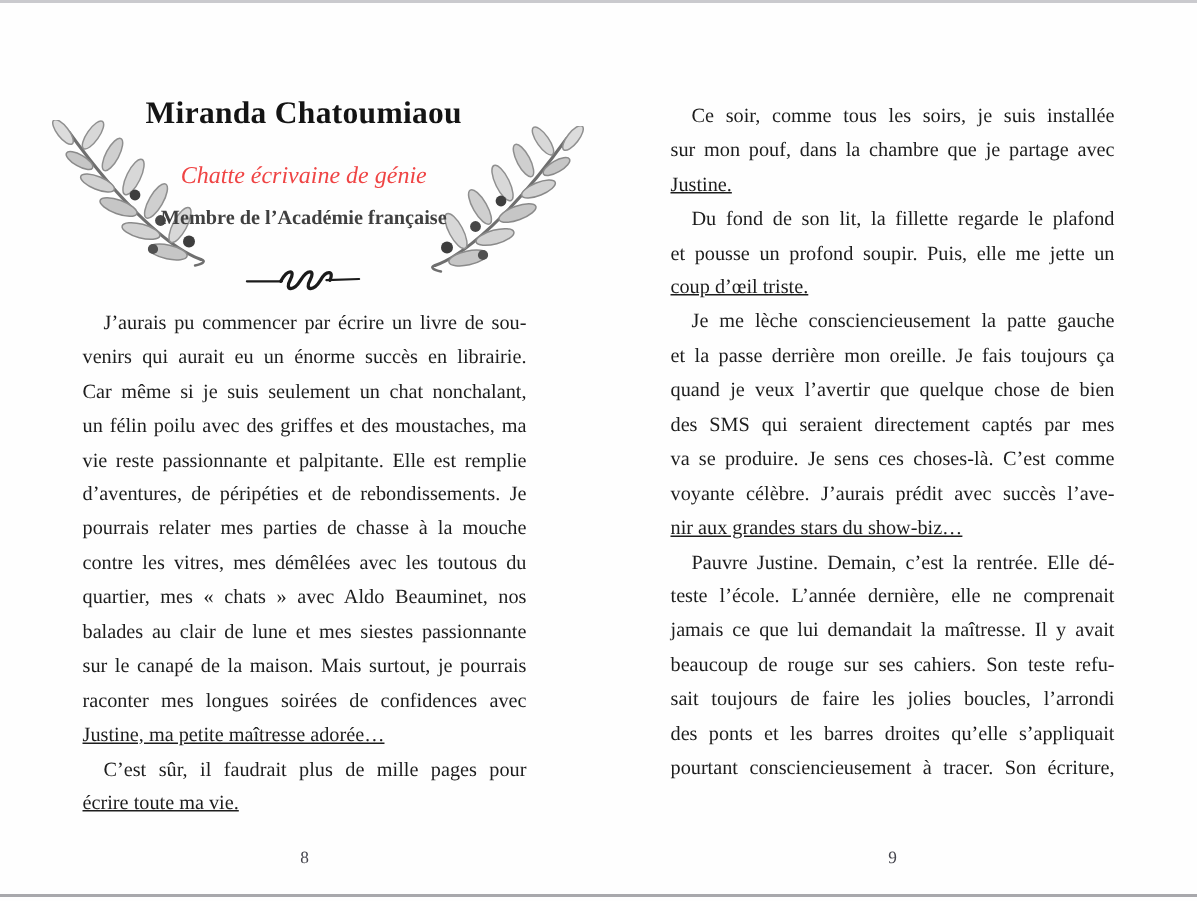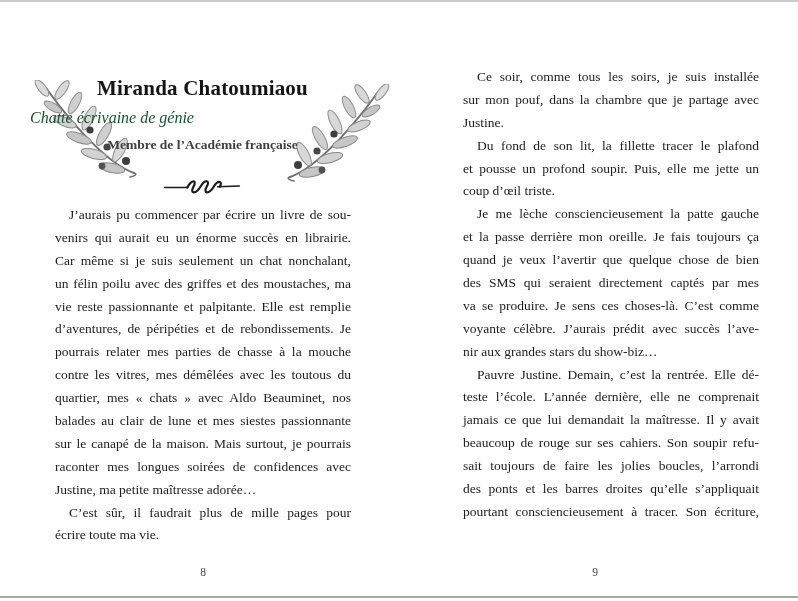--- a/index.html
+++ b/index.html
@@ -8,47 +8,47 @@
     background:#ffffff;
     font-family:"Liberation Serif", serif;
   }
   .spread{position:relative;width:798px;height:601px;background:#fefefe;}
   .edge{position:absolute;left:0;width:798px;}
   .edge.top{top:0;height:2px;background:#cacace;}
   .edge.bottom{top:596px;height:2px;background:#a8a8ac;}
 
   
   .title{
-    position:absolute;left:30px;top:76px;width:345px;
+    position:absolute;left:30px;top:63px;width:345px;
     text-align:center;font-size:21px;font-weight:bold;color:#141414;
     letter-spacing:.2px;margin:0;
   }
   .subtitle{
     position:absolute;left:30px;top:109px;width:345px;
-    text-align:left;font-size:16px;font-style:italic;color:#14532d;
+    text-align:center;font-size:16px;font-style:italic;color:#ef4444;
   }
   .affiliation{
     position:absolute;left:30px;top:137px;width:345px;
     text-align:center;font-size:13.5px;font-weight:bold;color:#404040;
   }
   .branch{position:absolute;width:104px;height:104px;}
   .branch-left{left:34px;top:80px;}
   .branch-right{left:286px;top:84px;transform:scaleX(-1);}
   .divider{position:absolute;left:163px;top:174px;width:78px;height:24px;}
 
   
   .col{position:absolute;width:296px;color:#1d1d1d;font-size:13.5px;}
   .col-left{left:55px;top:204px;}
-  .col-right{left:447px;top:66px;margin-left:16px;}
+  .col-right{left:447px;top:66px;}
   .bline{
     height:22.9px;line-height:22.9px;white-space:nowrap;
     text-align:justify;text-align-last:justify;text-justify:inter-word;
   }
   .bline.first{text-indent:14px;}
-  .bline.lastline{text-align-last:left;}
+  .bline.lastline{text-align-last:left;text-decoration:underline;}
 
   .pagenum{
     position:absolute;top:566px;width:296px;text-align:center;
     font-size:11.5px;color:#45454d;
   }
   .pagenum-left{left:55px;}
   .pagenum-right{left:447px;}
 </style>
 </head>
 <body>
@@ -126,34 +126,34 @@
         <div class="bline lastline">écrire toute ma vie.</div>
       </div>
     <div class="pagenum pagenum-left">8</div>
   </div>
 
   <div>
     <div class="col col-right" id="right-text">
         <div class="bline first">Ce soir, comme tous les soirs, je suis installée</div>
         <div class="bline">sur mon pouf, dans la chambre que je partage avec</div>
         <div class="bline lastline">Justine.</div>
-        <div class="bline first">Du fond de son lit, la fillette tracer le plafond</div>
+        <div class="bline first">Du fond de son lit, la fillette regarde le plafond</div>
         <div class="bline">et pousse un profond soupir. Puis, elle me jette un</div>
         <div class="bline lastline">coup d’œil triste.</div>
         <div class="bline first">Je me lèche consciencieusement la patte gauche</div>
         <div class="bline">et la passe derrière mon oreille. Je fais toujours ça</div>
         <div class="bline">quand je veux l’avertir que quelque chose de bien</div>
         <div class="bline">des SMS qui seraient directement captés par mes</div>
         <div class="bline">va se produire. Je sens ces choses-là. C’est comme</div>
         <div class="bline">voyante célèbre. J’aurais prédit avec succès l’ave-</div>
         <div class="bline lastline">nir aux grandes stars du show-biz…</div>
         <div class="bline first">Pauvre Justine. Demain, c’est la rentrée. Elle dé-</div>
         <div class="bline">teste l’école. L’année dernière, elle ne comprenait</div>
         <div class="bline">jamais ce que lui demandait la maîtresse. Il y avait</div>
-        <div class="bline">beaucoup de rouge sur ses cahiers. Son soupir refu-</div>
+        <div class="bline">beaucoup de rouge sur ses cahiers. Son teste refu-</div>
         <div class="bline">sait toujours de faire les jolies boucles, l’arrondi</div>
         <div class="bline">des ponts et les barres droites qu’elle s’appliquait</div>
         <div class="bline">pourtant consciencieusement à tracer. Son écriture,</div>
       </div>
     <div class="pagenum pagenum-right">9</div>
   </div>
 
 </div>
 
 </body></html>

